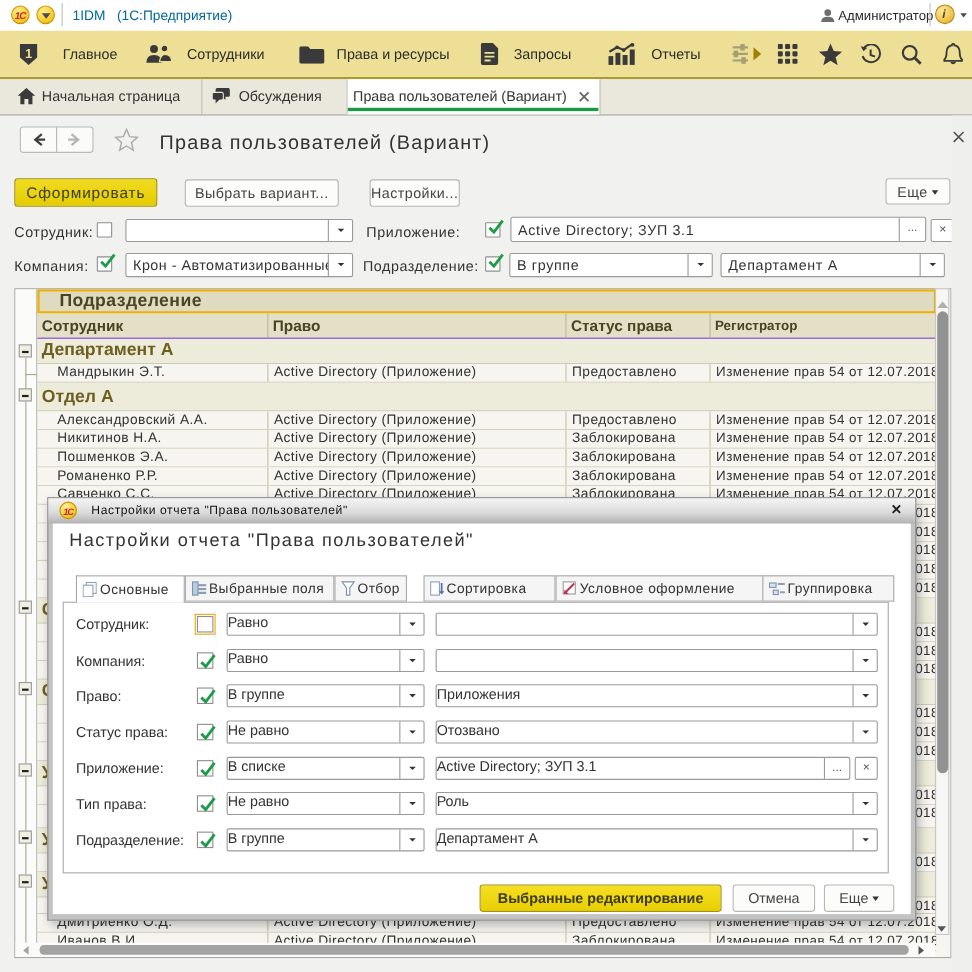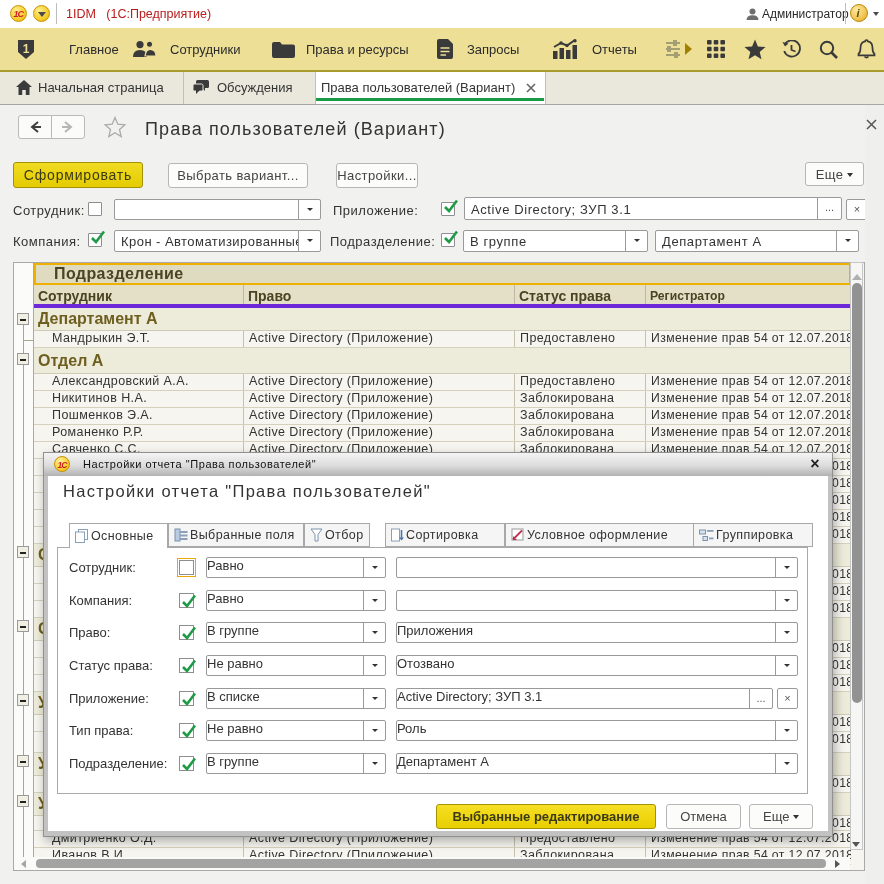--- a/index.html
+++ b/index.html
@@ -9,21 +9,21 @@
 .abs{position:absolute;}
 
 #titlebar{position:absolute;left:0;top:0;width:884px;height:28px;background:#FFFFFF;}
 .logo1{position:absolute;left:10px;top:5px;width:17px;height:17px;border-radius:50%;
  background:radial-gradient(circle at 35% 30%,#FFEE8C,#F7CC2E 60%,#E8AF00);border:1px solid #C89200;box-sizing:border-box;}
 .logo1 span{position:absolute;left:2.5px;top:3.5px;font-size:9px;font-weight:bold;font-style:italic;color:#D01F26;line-height:9px;letter-spacing:-1px;}
 .logo2{position:absolute;left:33px;top:5px;width:17px;height:17px;border-radius:50%;
  background:radial-gradient(circle at 35% 30%,#FFEE8C,#F7CC2E 60%,#E8AF00);border:1px solid #C89200;box-sizing:border-box;}
 .logo2 i{position:absolute;left:4px;top:6px;width:0;height:0;border:4px solid transparent;border-top:5px solid #4A4A4A;}
 .tsep{position:absolute;top:3px;width:1px;height:21px;background:#BDBDBD;}
-#titlebar .tname{position:absolute;left:66px;top:7px;font-size:12.5px;color:#b91c1c;}
+#titlebar .tname{position:absolute;left:66px;top:7px;font-size:12.5px;color:#0369a1;}
 #titlebar .uname{position:absolute;left:762px;top:7px;font-size:12px;color:#2A2A2A;}
 .infoc{position:absolute;left:850px;top:4px;width:18px;height:18px;border-radius:50%;
  background:radial-gradient(circle at 35% 30%,#FFE9A0,#EFC14A 65%,#DFA820);border:1px solid #B8860B;box-sizing:border-box;}
 .infoc span{position:absolute;left:5.5px;top:1.5px;font-size:11px;font-weight:bold;font-style:italic;color:#5A4A10;}
 .tdown{position:absolute;left:873px;top:12px;width:0;height:0;border:3.5px solid transparent;border-top:4.5px solid #4A4A4A;}
 
 #menubar{position:absolute;left:0;top:28px;width:884px;height:42px;background:#EDDF96;border-bottom:2px solid #A99B2D;box-sizing:content-box;}
 .mi{position:absolute;top:0;height:42px;display:flex;align-items:center;font-size:13px;color:#2B2B2B;}
 .micon{position:absolute;top:12px;}
 
@@ -46,21 +46,21 @@
 .cbg svg{position:absolute;left:0px;top:-4px;overflow:visible;}
 .combo{position:absolute;background:#FFF;border:1px solid #9A9A9A;border-radius:2px;box-sizing:border-box;font-size:13px;color:#333;}
 .combo .txt{position:absolute;left:6px;top:50%;transform:translateY(-50%);white-space:nowrap;overflow:hidden;letter-spacing:0.6px;}
 .dbtn{position:absolute;right:0;top:0;bottom:0;width:21px;border-left:1px solid #9A9A9A;}
 .darr{position:absolute;right:7px;top:50%;margin-top:-2px;width:0;height:0;border:3px solid transparent;border-top:3.8px solid #333;}
 
 #tbl{position:absolute;left:13px;top:262px;width:852px;height:609px;background:#F6F5F0;border:1px solid #A9A9A9;box-sizing:border-box;overflow:hidden;}
 #tblinner{position:absolute;left:20px;top:0;width:817px;}
 .th1{height:22px;background:#DEDBC0;box-shadow:inset 0 0 0 2px #F0B000;display:flex;align-items:center;}
 .th1 span{font-size:16px;letter-spacing:0.4px;font-weight:bold;color:#4A4423;margin-left:20px;}
-.th2{height:23px;background:#E3E0C7;display:flex;border-bottom:4px solid #6d28d9;box-sizing:border-box;}
+.th2{height:23px;background:#E3E0C7;display:flex;border-bottom:1px solid #6d28d9;box-sizing:border-box;}
 .th2 div{font-size:14px;font-weight:bold;color:#4A4423;line-height:22px;box-sizing:border-box;border-right:1px solid #BBB7A0;padding-left:4px;}
 .tg{background:#EDEBD9;border-bottom:1px solid #CFCBB6;box-sizing:border-box;display:flex;align-items:center;}
 .tg span{font-size:16px;font-weight:bold;color:#6E5E1F;margin-left:4px;white-space:nowrap;}
 .tr{display:flex;background:#F6F5F0;border-bottom:1px solid #D5D1BD;box-sizing:border-box;}
 .tr div{font-size:12.5px;letter-spacing:0.4px;color:#333;line-height:15px;box-sizing:border-box;border-right:1px solid #C5C1AC;white-space:nowrap;overflow:hidden;}
 .c1{width:210px;padding-left:18px;}
 .c2{width:271px;padding-left:5px;}
 .c3{width:131px;padding-left:5px;}
 .c4{width:205px;padding-left:5px;border-right:none !important;letter-spacing:0px;font-size:12.2px !important;}
 #gutter{position:absolute;left:0;top:0;width:20px;height:595px;background:#FBFBF9;border-right:1px solid #A9A9A9;box-sizing:border-box;}
@@ -178,21 +178,21 @@
 <path d="M9.5 5 L9.5 10 L13.5 11.5" stroke="#3A3A3A" stroke-width="1.8" fill="none"></path>
       </svg>
 <svg class="micon" style="left:819px;top:12px" width="19" height="19" viewBox="0 0 19 19">
 <circle cx="8" cy="8" r="6.2" stroke="#3A3A3A" stroke-width="2" fill="none"></circle>
 <path d="M12.5 12.5 L18 18" stroke="#3A3A3A" stroke-width="2.6"></path>
       </svg>
 <svg class="micon" style="left:857px;top:11px" width="19" height="20" viewBox="0 0 19 20">
 <path d="M9.5 1 Q10.8 1 10.8 2.3 Q15.5 3 15.5 9 Q15.5 13.5 17.5 15 L17.5 16.3 L1.5 16.3 L1.5 15 Q3.5 13.5 3.5 9 Q3.5 3 8.2 2.3 Q8.2 1 9.5 1 Z" fill="none" stroke="#3A3A3A" stroke-width="1.7"></path>
 <path d="M7.5 17.5 Q9.5 19.5 11.5 17.5" stroke="#3A3A3A" stroke-width="1.7" fill="none"></path>
       </svg>
-    <div class="mi" style="left:69px">Главное</div>
+    <div class="mi" style="left:57px">Главное</div>
     <div class="mi" style="left:170px">Сотрудники</div>
     <div class="mi" style="left:306px">Права и ресурсы</div>
     <div class="mi" style="left:467px">Запросы</div>
     <div class="mi" style="left:592px">Отчеты</div>
   </div>
 
   <div id="tabbar">
     <div id="activetab"></div>
     <div id="greenbar"></div>
     <svg class="abs" style="left:16px;top:8px" width="16" height="15" viewBox="0 0 16 15">

